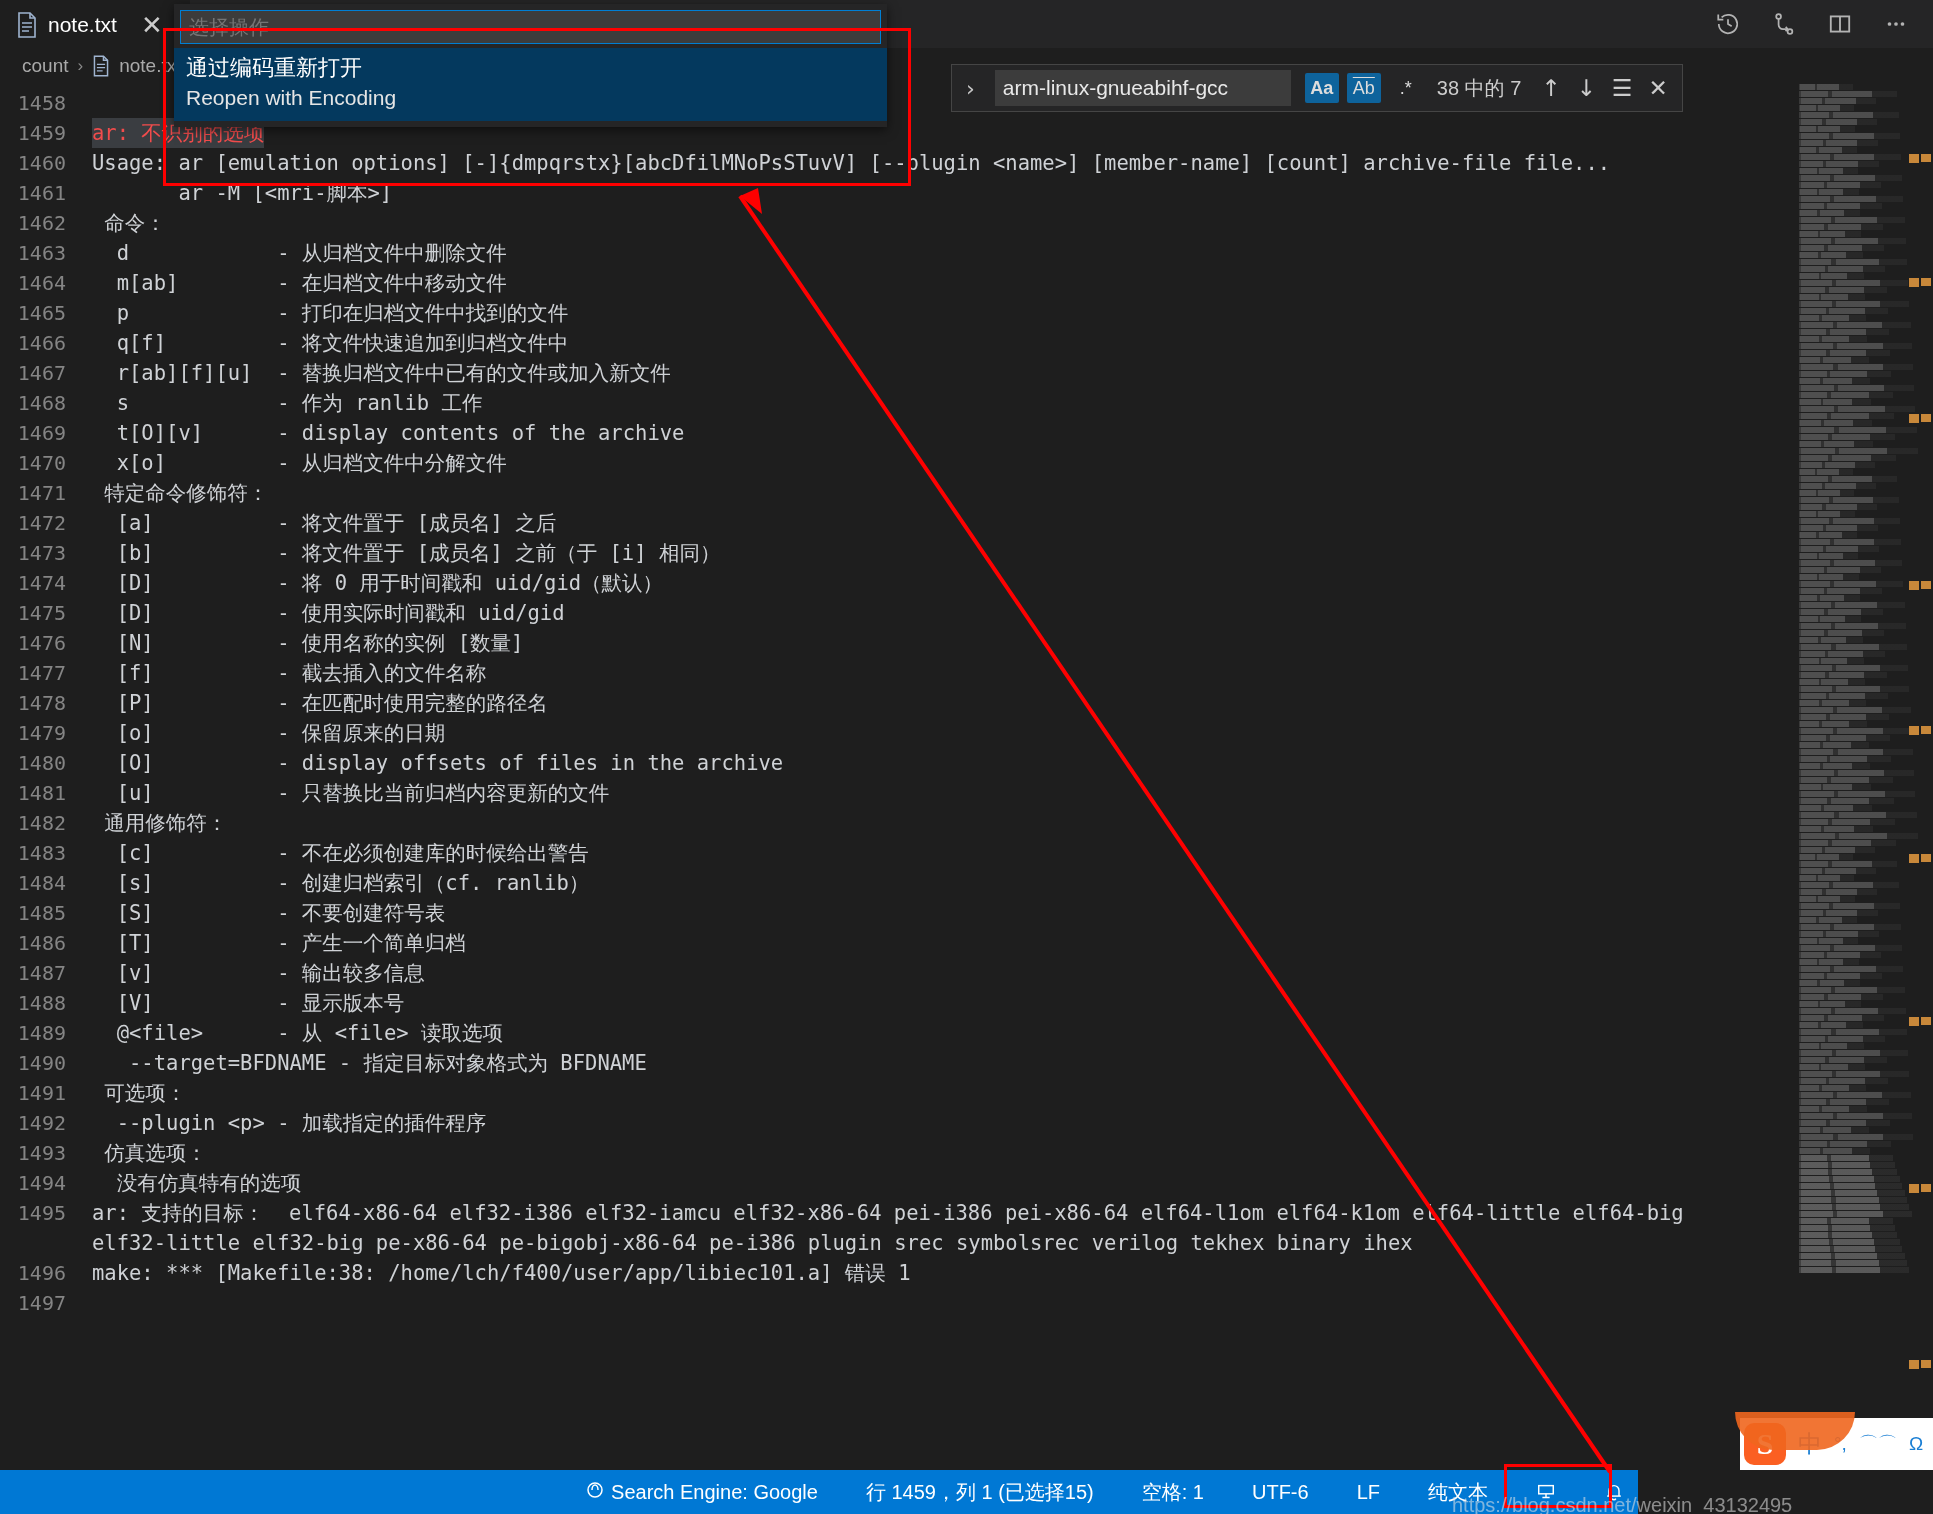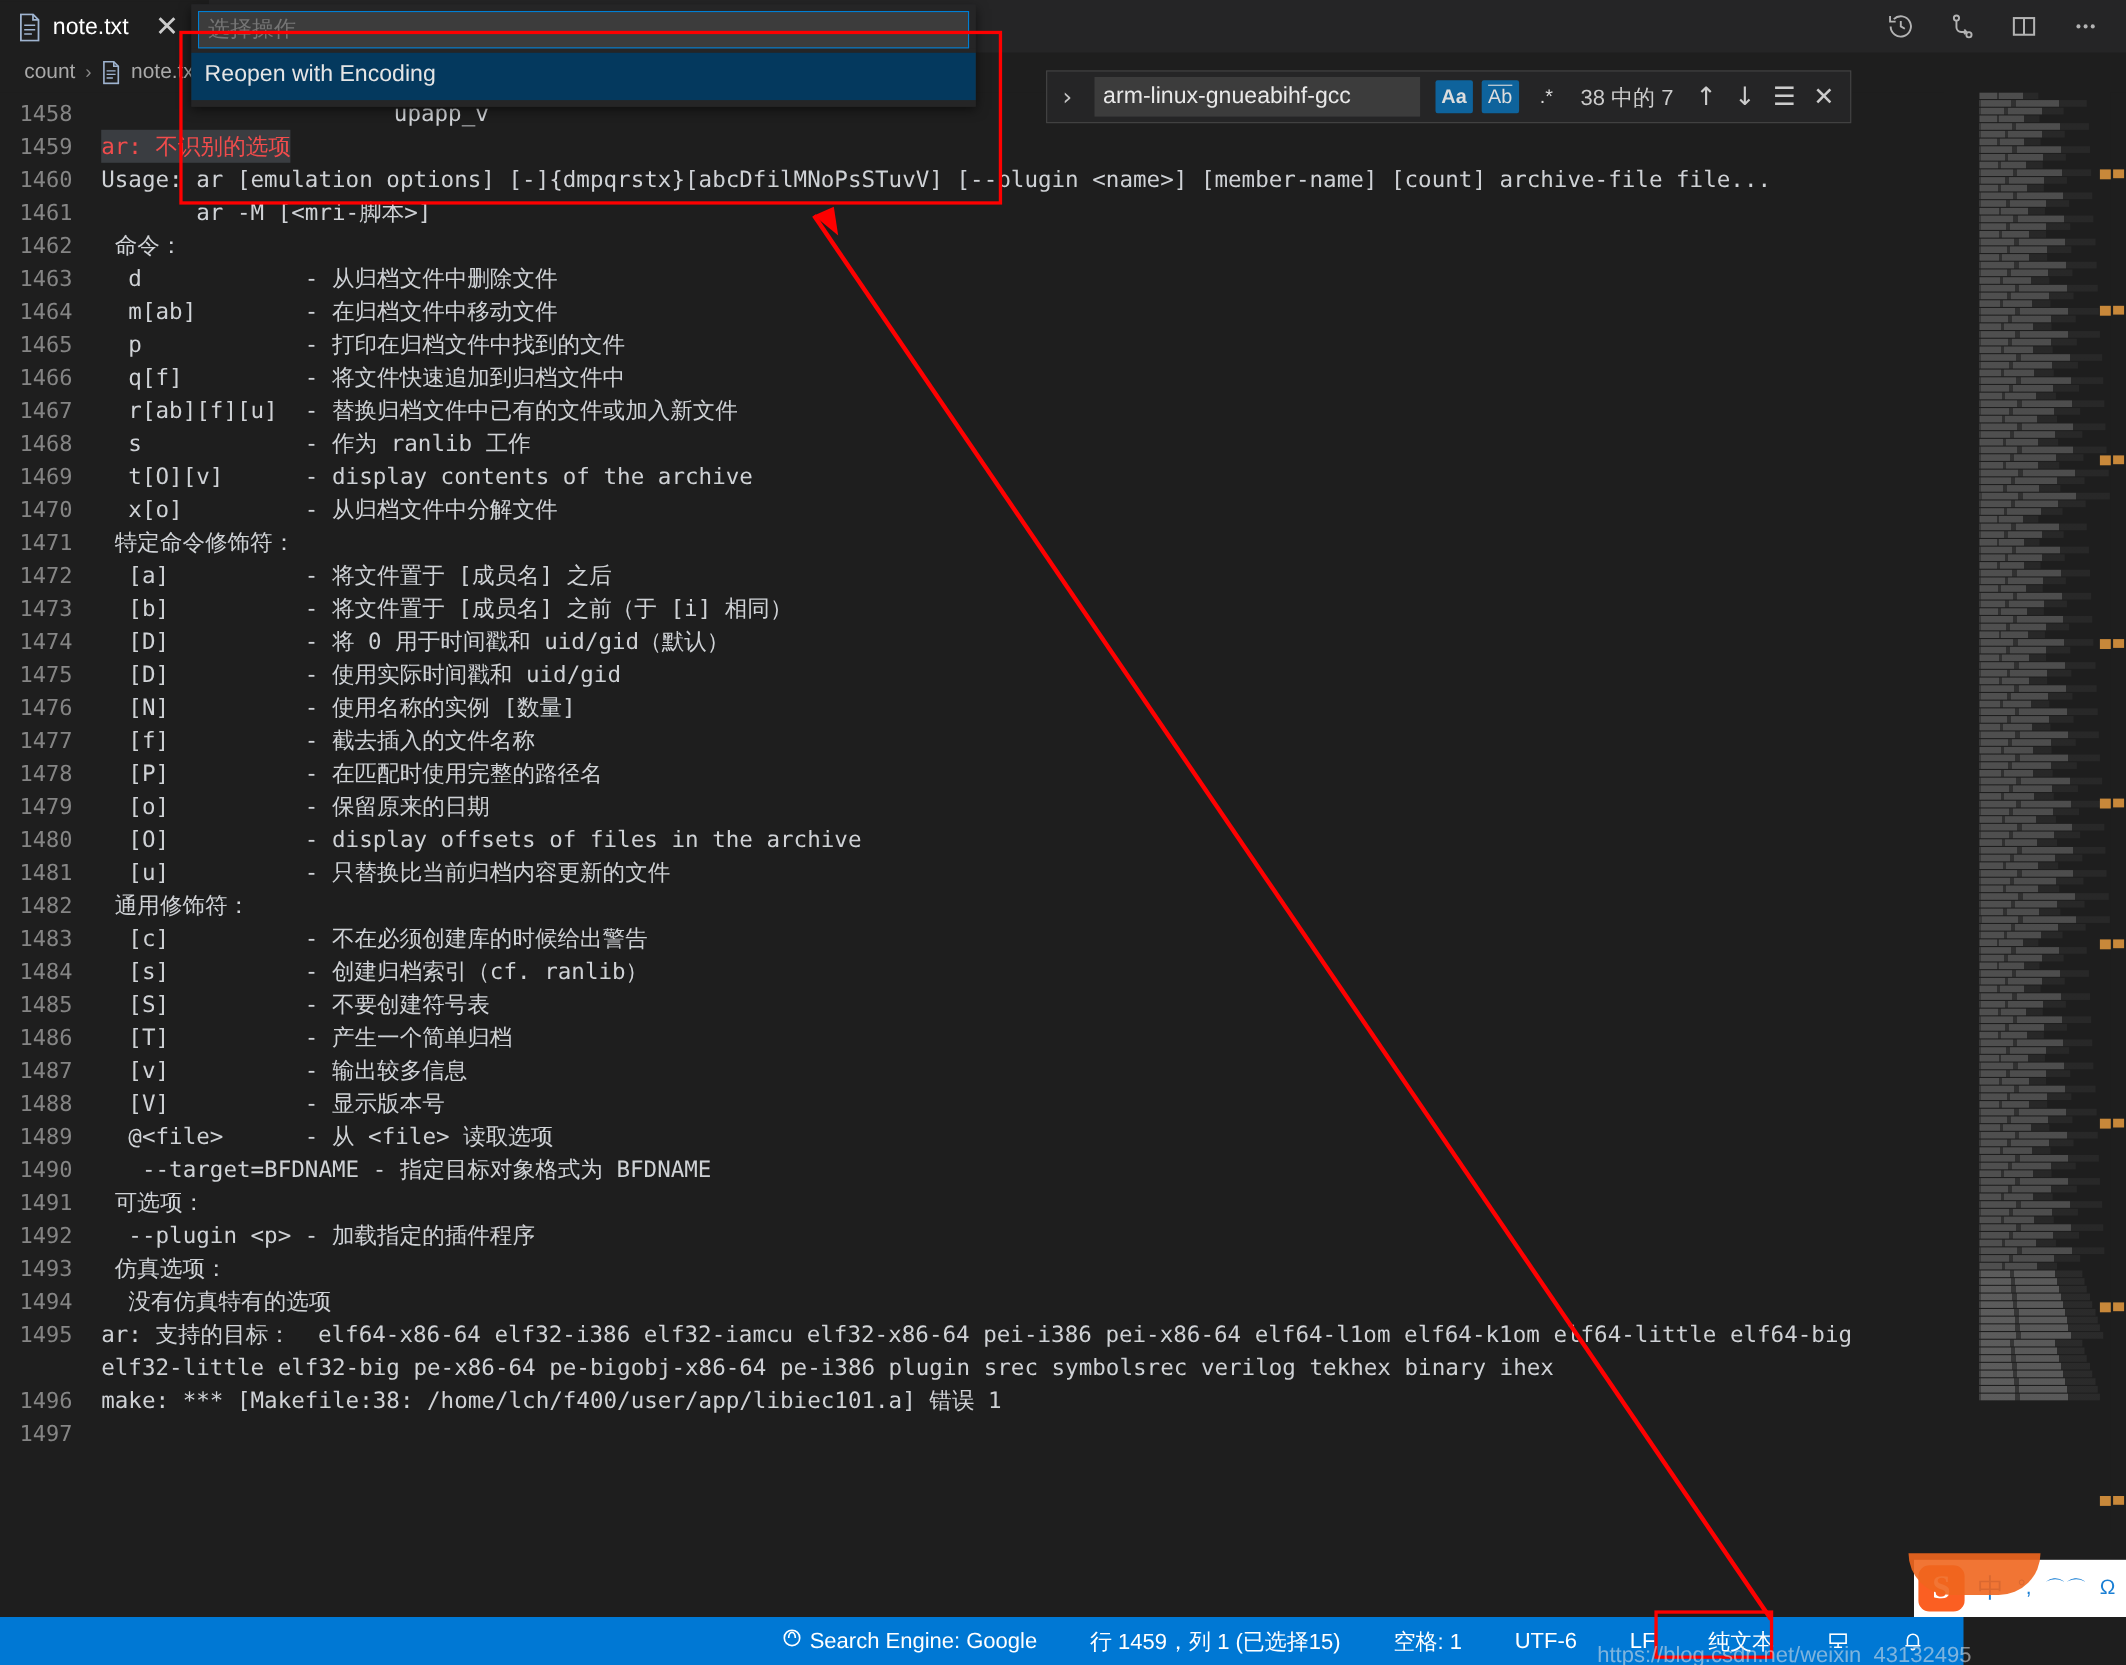--- a/index.html
+++ b/index.html
@@ -151,24 +151,24 @@
   .qi-sub { color: #e5e5e5; font-size: 21px; line-height: 30px; }
 
   
   .redbox {
     position: absolute; border: 3px solid #fe0000; z-index: 60; pointer-events: none;
   }
   .annot-svg { position: absolute; inset: 0; z-index: 55; pointer-events: none; }
 
   
   .statusbar {
-    position: absolute; bottom: 0; left: 0; width: 1785px; height: 44px;
+    position: absolute; bottom: 0; left: 0; width: 1638px; height: 44px;
     background: #0078d4;
     display: flex; align-items: center; justify-content: flex-end;
-    gap: 48px; padding-right: 36px;
+    gap: 48px; padding-right: 14px;
     color: #ffffff; font-size: 20px;
   }
   .sb-item { display: flex; align-items: center; gap: 7px; cursor: pointer; white-space: nowrap; }
 
   
   .ime {
     position: absolute; right: 0; bottom: 44px;
     height: 52px; width: 193px;
     background: #ffffff;
     display: flex; align-items: center; gap: 12px;
@@ -473,20 +473,21 @@
       <span class="fact">✕</span>
     </span>
   </div>
 
   <div class="quickinput">
     <div class="qi-box">
       <input class="qi-input" placeholder="选择操作" style="">
     </div>
     <div class="qi-list" id="qiList">
         <div class="qi-row active">
+          <div class="qi-title">通过编码重新打开</div>
           <div class="qi-sub">Reopen with Encoding</div>
         </div>
       </div>
   </div>
 
   <div class="redbox" style="left:163px; top:28px; width:748px; height:158px;"></div>
   <div class="redbox" style="left:1504px; top:1464px; width:108px; height:44px;"></div>
   <svg class="annot-svg" width="1933" height="1514">
     <line x1="1610" y1="1472" x2="740" y2="196" stroke="#fe0000" stroke-width="4"></line>
     <polygon points="740,196 762,214 758,188" fill="#fe0000"></polygon>

